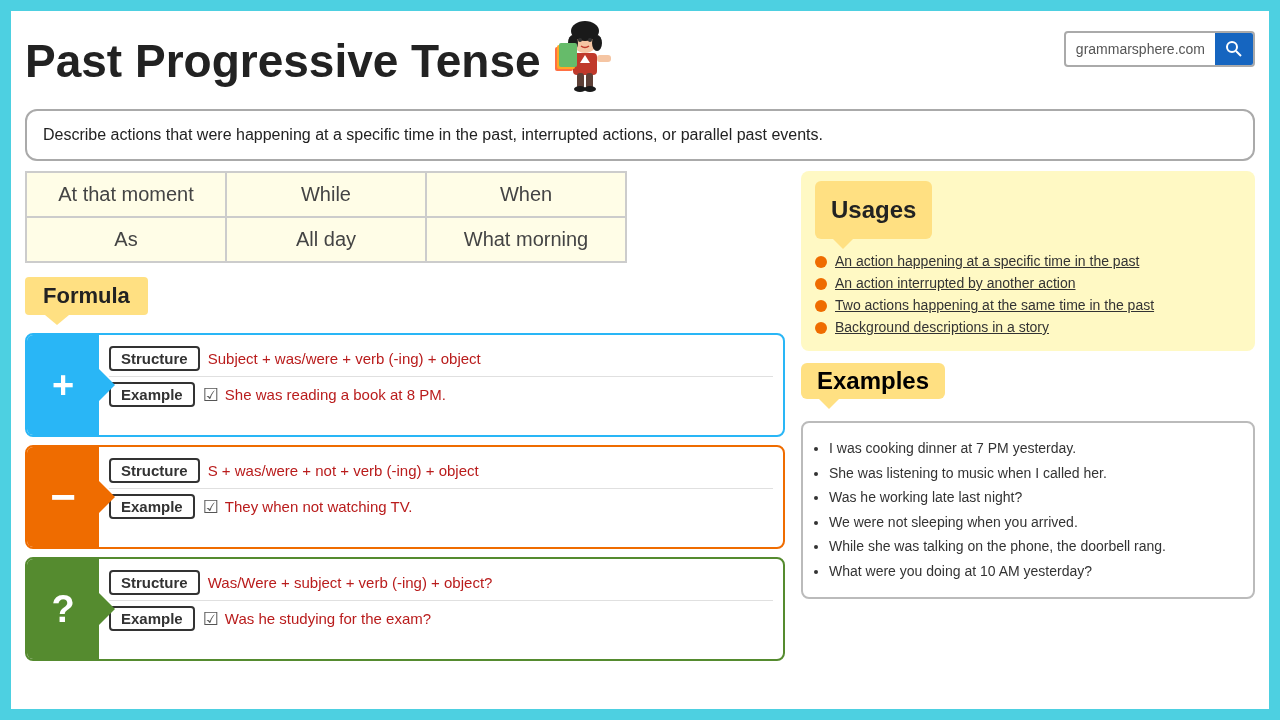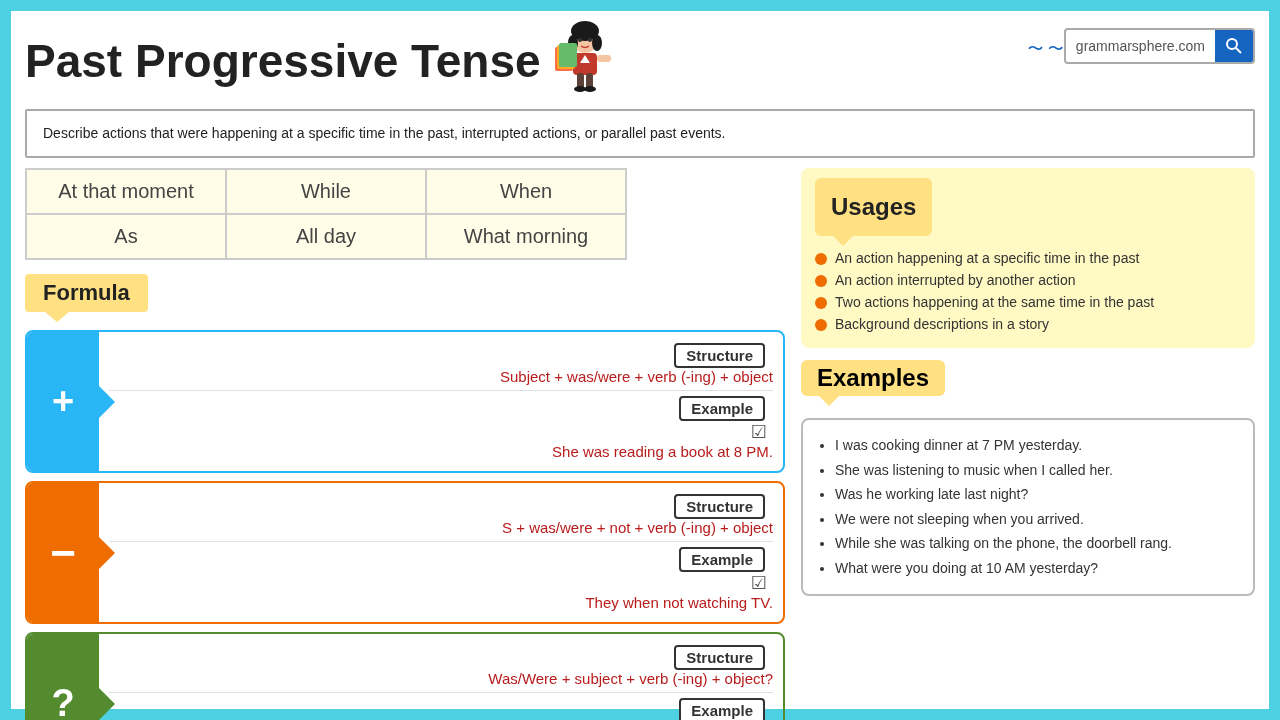--- a/index.html
+++ b/index.html
@@ -61,23 +61,23 @@
       padding: 4px 10px;
       cursor: pointer;
       height: 100%;
       font-size: 18px;
       display: flex;
       align-items: center;
     }
     
     .description-box {
       border: 2px solid #aaa;
-      border-radius: 2px;
+      border-radius: 12px;
       padding: 12px 16px;
-      font-size: 14px;
+      font-size: 16px;
       color: #222;
       margin-bottom: 10px;
       line-height: 1.5;
     }
     
     .content-area {
       display: flex;
       gap: 16px;
     }
     .left-panel {
@@ -186,24 +186,23 @@
     }
     .icon-arrow.pos { border-left: 16px solid #29b6f6; }
     .icon-arrow.neg { border-left: 16px solid #ef6c00; }
     .icon-arrow.quest { border-left: 16px solid #558b2f; }
     .rows-block {
       flex: 1;
       padding: 6px 10px;
     }
     .frow {
       display: flex;
-      align-items: flex-end;
+      align-items: center;
       padding: 5px 0;
       font-size: 15px;
-      flex-direction: column;
     }
     .frow + .frow {
       border-top: 1px solid #e0e0e0;
     }
     
     .usages-box {
       background: #fff9c4;
       border-radius: 8px;
       padding: 10px 14px;
       margin-bottom: 12px;
@@ -234,20 +233,21 @@
       padding: 0;
       margin-top: 6px;
     }
     .usages-list li {
       display: flex;
       align-items: flex-start;
       gap: 8px;
       margin-bottom: 6px;
       font-size: 14px;
       color: #333;
+      text-decoration: underline;
     }
     .bullet-orange {
       width: 12px;
       height: 12px;
       border-radius: 50%;
       background: #ef6c00;
       flex-shrink: 0;
       margin-top: 3px;
     }
     .examples-title {
@@ -315,21 +315,21 @@
 
         <rect x="14" y="33" width="15" height="7" rx="3" fill="#f5c5a3" transform="rotate(-20,21,36)"></rect>
 
         <rect x="10" y="26" width="18" height="24" rx="2" fill="#ff7043"></rect>
         <rect x="12" y="24" width="18" height="24" rx="2" fill="#ffa726"></rect>
         <rect x="14" y="22" width="18" height="24" rx="2" fill="#66bb6a"></rect>
 
         <rect x="52" y="34" width="14" height="7" rx="3" fill="#f5c5a3"></rect>
       </svg>
     </div>
-    <div style="display:flex; flex-direction:row; align-items:flex-end; margin-top:-20px;">
+    <div style="display:flex; flex-direction:column; align-items:flex-end; margin-top:-20px;">
 
       <div style="font-size:16px; color:#1565c0; margin-bottom:4px;">〜 〜</div>
       <div class="header-right">
         <span class="website-label">grammarsphere.com</span>
         <button class="search-btn">
           <svg width="18" height="18" viewBox="0 0 18 18" fill="white">
             <circle cx="7" cy="7" r="5" stroke="white" stroke-width="2" fill="none"></circle>
             <line x1="11" y1="11" x2="16" y2="16" stroke="white" stroke-width="2"></line>
           </svg>
         </button>
@@ -440,21 +440,21 @@
           </li>
           <li>
             <div class="bullet-orange"></div>
             <span>Background descriptions in a story</span>
           </li>
         </ul>
       </div>
 
       <div style="margin-top:8px;">
         <div class="examples-title">Examples</div>
-        <div style="border: 2px solid #bbb; border-radius:8px; padding: 10px 14px; background:white; margin-top:14px;">
+        <div style="border: 2px solid #bbb; border-radius:8px; padding: 10px 8px; background:white; margin-top:14px;">
           <ul class="examples-list">
             <li>I was cooking dinner at 7 PM yesterday.</li>
             <li>She was listening to music when I called her.</li>
             <li>Was he working late last night?</li>
             <li>We were not sleeping when you arrived.</li>
             <li>While she was talking on the phone, the doorbell rang.</li>
             <li>What were you doing at 10 AM yesterday?</li>
           </ul>
         </div>
       </div>

